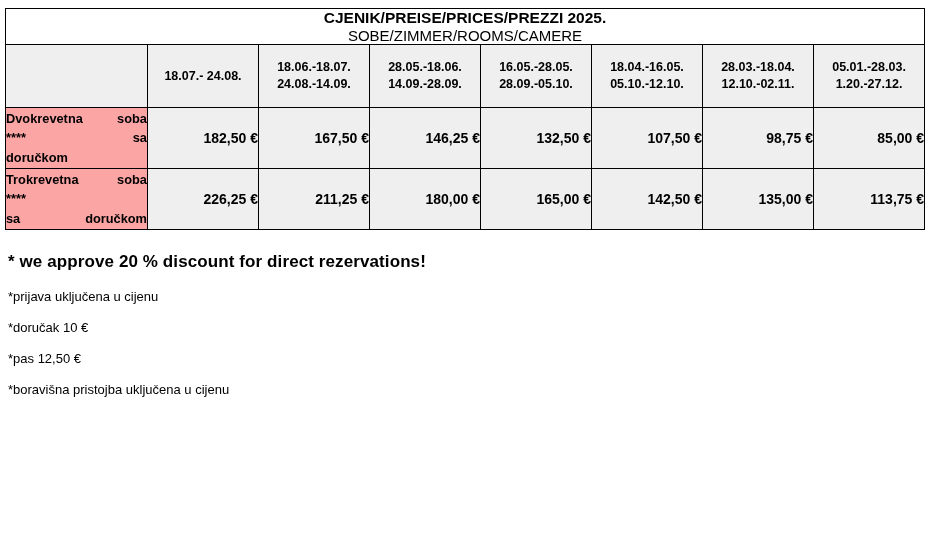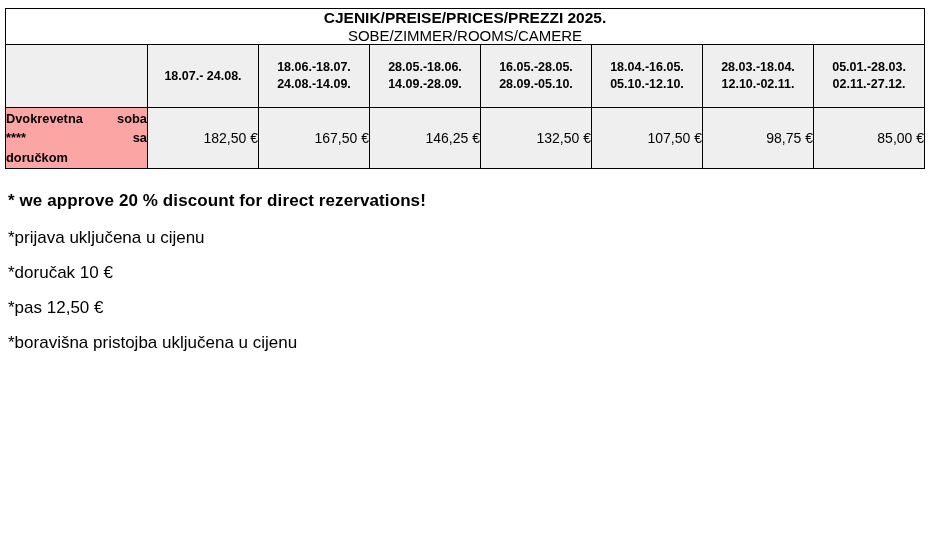--- a/index.html
+++ b/index.html
@@ -64,36 +64,36 @@
     padding: 6px 10px;
     text-align: justify;
     text-align-last: justify;
   }
   .row-label span {
     display: block;
   }
   .price-cell {
     background: #efefef;
     text-align: right;
-    font-weight: normal;
+    font-weight: bold;
     font-size: 14px;
     padding: 6px 14px 6px 6px;
     height: 60px;
   }
   .discount-note {
     margin: 22px 0 8px 8px;
     font-weight: bold;
     font-size: 17px;
     letter-spacing: 0.1px;
   }
   .notes {
     margin: 18px 0 0 8px;
   }
   .notes div {
-    font-size: 17px;
+    font-size: 13px;
     line-height: 1.0;
     margin-bottom: 18px;
   }
   .col-label { width: 142px; }
   .col-price { width: 111px; }
 </style>
 </head>
 <body>
 
 <div class="page">
@@ -137,39 +137,53 @@
         <td>
           <span>18.04.-16.05.</span>
           <span>05.10.-12.10.</span>
         </td>
         <td>
           <span>28.03.-18.04.</span>
           <span>12.10.-02.11.</span>
         </td>
         <td>
           <span>05.01.-28.03.</span>
-          <span>02.11.-27.12.</span>
+          <span>1.20.-27.12.</span>
         </td>
       </tr>
 
       <tr>
         <td class="row-label">
           <span>Dvokrevetna soba</span>
           <span>****                sa</span>
           <span>doručkom</span>
         </td>
         <td class="price-cell">182,50 €</td>
         <td class="price-cell">167,50 €</td>
         <td class="price-cell">146,25 €</td>
         <td class="price-cell">132,50 €</td>
         <td class="price-cell">107,50 €</td>
         <td class="price-cell">98,75 €</td>
         <td class="price-cell">85,00 €</td>
       </tr>
 
+      <tr>
+        <td class="row-label">
+          <span>Trokrevetna soba</span>
+          <span>****</span>
+          <span>sa doručkom</span>
+        </td>
+        <td class="price-cell">226,25 €</td>
+        <td class="price-cell">211,25 €</td>
+        <td class="price-cell">180,00 €</td>
+        <td class="price-cell">165,00 €</td>
+        <td class="price-cell">142,50 €</td>
+        <td class="price-cell">135,00 €</td>
+        <td class="price-cell">113,75 €</td>
+      </tr>
 
     </tbody>
   </table>
 
   <div class="discount-note">* we approve 20 % discount for direct rezervations!</div>
 
   <div class="notes">
     <div>*prijava uključena u cijenu</div>
     <div>*doručak 10 €</div>
     <div>*pas 12,50 €</div>

